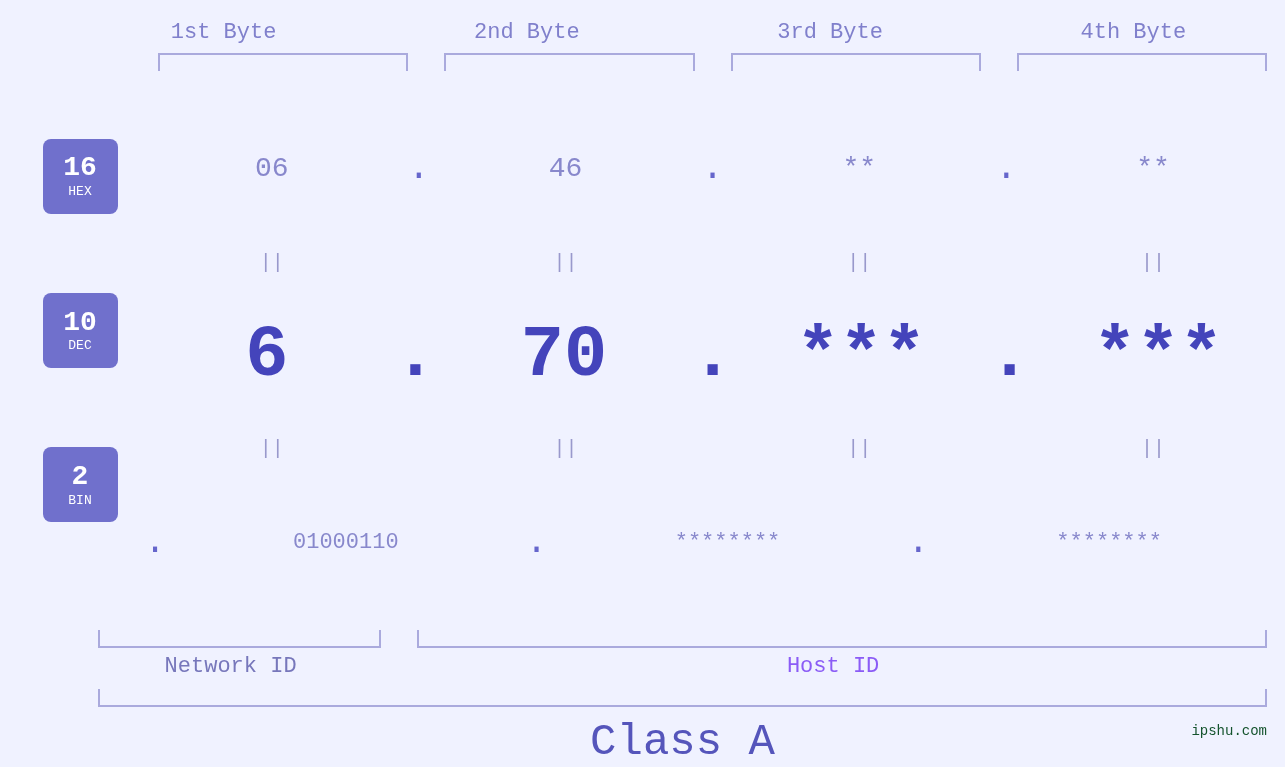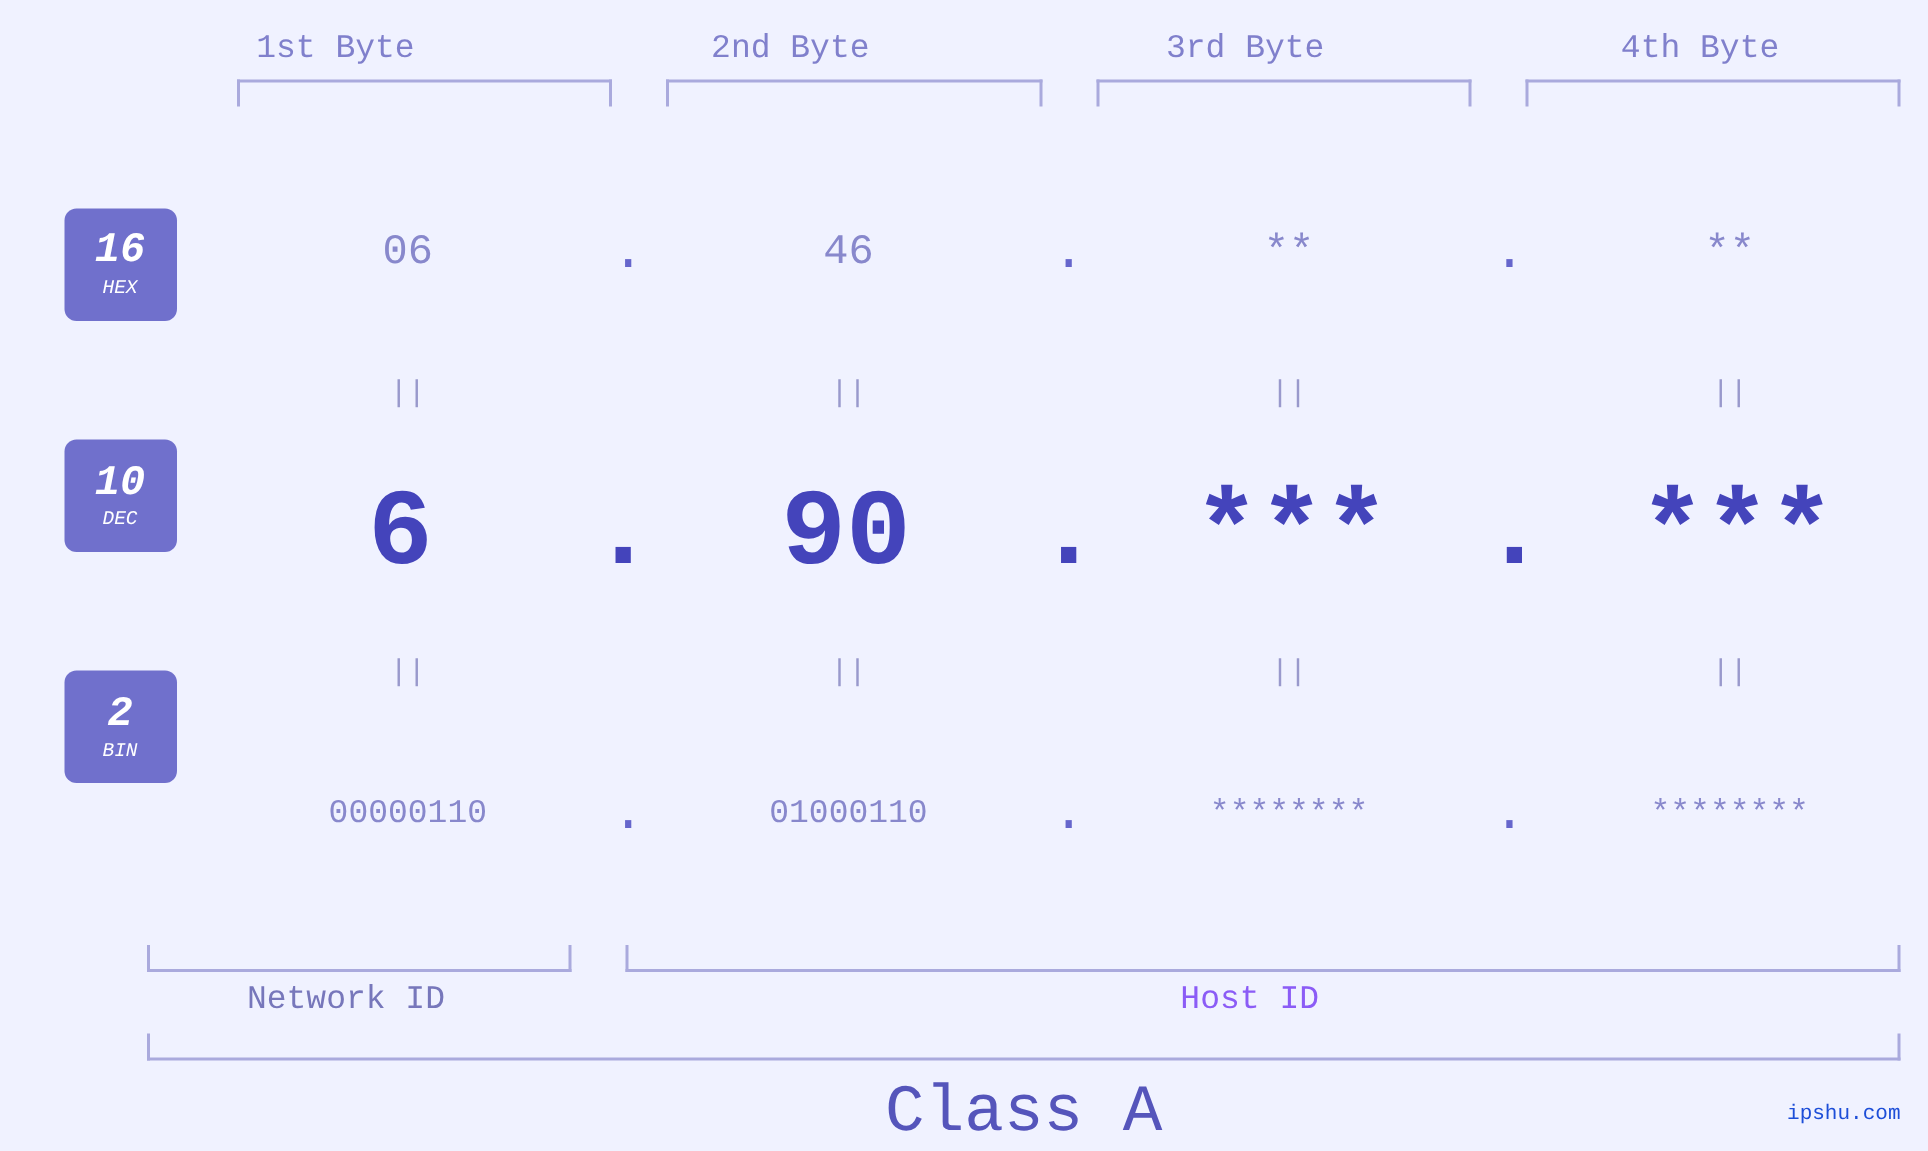--- a/index.html
+++ b/index.html
@@ -64,21 +64,20 @@
     }
 
     
     .badges-col {
       width: 140px;
       display: flex;
       flex-direction: column;
       align-items: center;
       justify-content: space-around;
       padding: 10px 0 60px 20px;
-      font-style: italic;
     }
 
     .badge {
       background-color: #7070cc;
       color: white;
       width: 75px;
       height: 75px;
       border-radius: 8px;
       display: flex;
       flex-direction: column;
@@ -243,23 +242,23 @@
     .class-row {
       text-align: center;
       color: #5555bb;
       font-size: 44px;
       font-family: 'Courier New', Courier, monospace;
       margin-top: 6px;
     }
 
     .watermark {
       position: absolute;
-      bottom: 16px;
+      bottom: 28px;
       right: 18px;
-      color: #1d4ed8;
+      color: #14532d;
       font-size: 14px;
       font-family: 'Courier New', Courier, monospace;
     }
   </style>
 </head>
 <body>
 
 <div class="container">
 
   <div class="byte-headers">
@@ -311,39 +310,38 @@
         <div class="equals-sign">||</div>
         <div class="equals-placeholder"></div>
         <div class="equals-sign">||</div>
         <div class="equals-placeholder"></div>
         <div class="equals-sign">||</div>
       </div>
 
       <div class="values-row">
         <div class="cell dec-value">6</div>
         <div class="dec-sep">.</div>
-        <div class="cell dec-value">90</div>
+        <div class="cell dec-value">70</div>
         <div class="dec-sep">.</div>
         <div class="cell dec-value">***</div>
         <div class="dec-sep">.</div>
         <div class="cell dec-value">***</div>
       </div>
 
       <div class="equals-row">
         <div class="equals-sign">||</div>
         <div class="equals-placeholder"></div>
         <div class="equals-sign">||</div>
         <div class="equals-placeholder"></div>
         <div class="equals-sign">||</div>
         <div class="equals-placeholder"></div>
         <div class="equals-sign">||</div>
       </div>
 
       <div class="values-row">
-        <div class="cell bin-value">00000110</div>
         <div class="separator">.</div>
         <div class="cell bin-value">01000110</div>
         <div class="separator">.</div>
         <div class="cell bin-value">********</div>
         <div class="separator">.</div>
         <div class="cell bin-value">********</div>
       </div>
 
     </div>
   </div>

